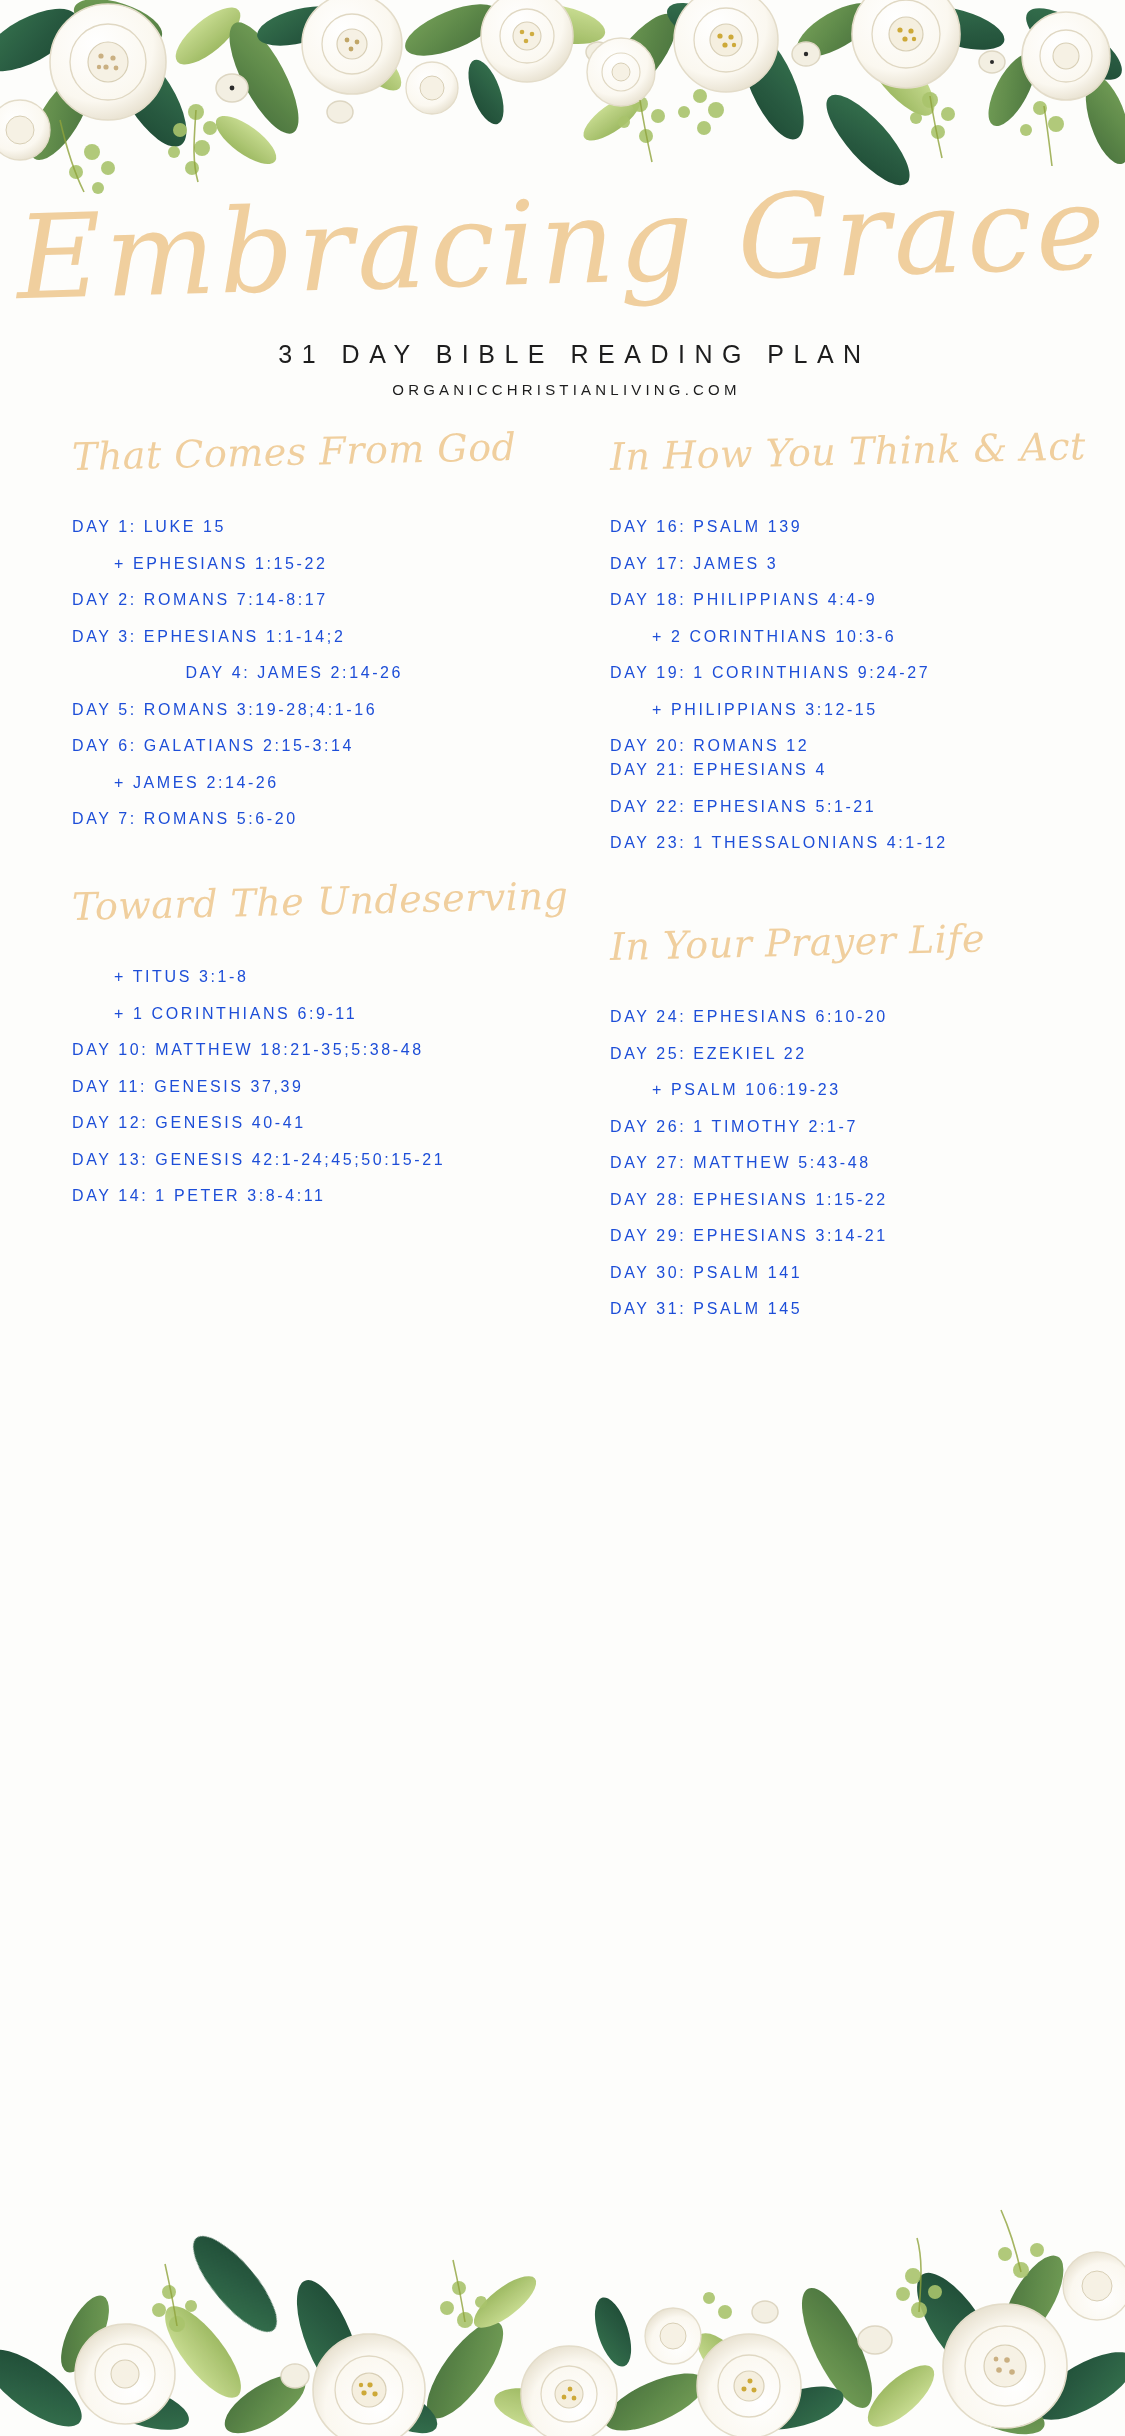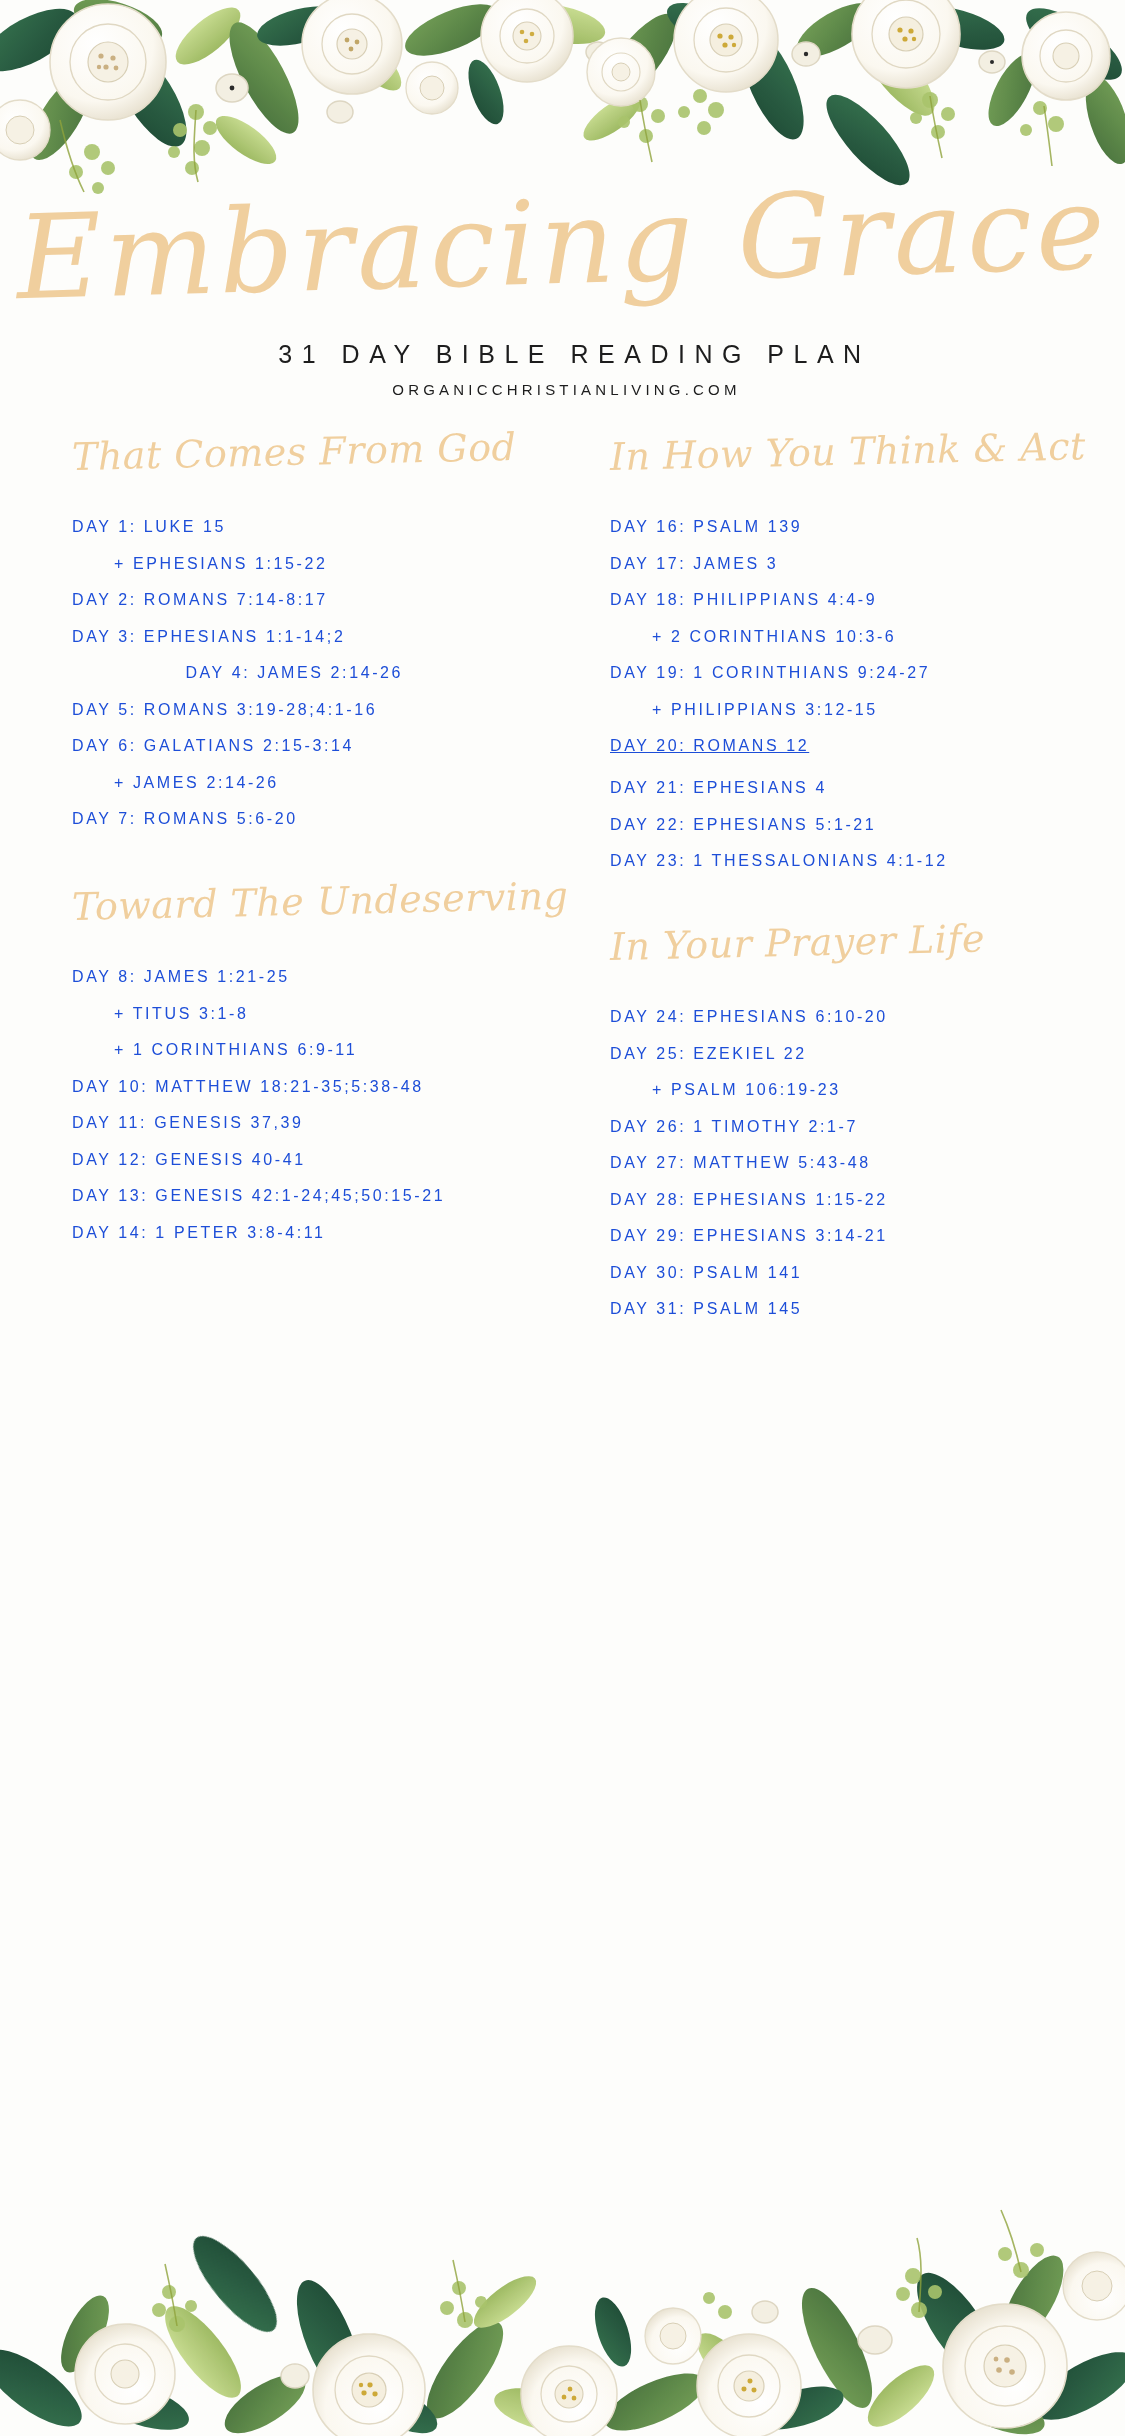--- a/index.html
+++ b/index.html
@@ -287,42 +287,41 @@
           <div class="entry" style="margin-bottom: 18.5px; text-align: center;">DAY 4: JAMES 2:14-26</div>
           <div class="entry" style="margin-bottom: 18.5px;">DAY 5: ROMANS 3:19-28;4:1-16</div>
           <div class="entry" style="margin-bottom: 18.5px;">DAY 6: GALATIANS 2:15-3:14</div>
           <div class="entry sub" style="margin-bottom: 18.5px;">+ JAMES 2:14-26</div>
           <div class="entry" style="margin-bottom: 18.5px;">DAY 7: ROMANS 5:6-20</div>
         </div>
       </div>
       <div class="section" style="position: absolute; left: 72px; top: 450px;">
         <div class="section-heading">Toward The Undeserving</div>
         <div style="margin-top: 42px;">
-          <div class="entry" style="margin-bottom: 18.5px;">DAY 8: JAMES 1:21-25</div>
           <div class="entry sub" style="margin-bottom: 18.5px;">+ TITUS 3:1-8</div>
           <div class="entry sub" style="margin-bottom: 18.5px;">+ 1 CORINTHIANS 6:9-11</div>
           <div class="entry" style="margin-bottom: 18.5px;">DAY 10: MATTHEW 18:21-35;5:38-48</div>
           <div class="entry" style="margin-bottom: 18.5px;">DAY 11: GENESIS 37,39</div>
           <div class="entry" style="margin-bottom: 18.5px;">DAY 12: GENESIS 40-41</div>
           <div class="entry" style="margin-bottom: 18.5px;">DAY 13: GENESIS 42:1-24;45;50:15-21</div>
           <div class="entry" style="margin-bottom: 18.5px;">DAY 14: 1 PETER 3:8-4:11</div>
         </div>
       </div>
     </div>
   <div class="col col-right" id="col-right" style="position: relative; height: 1600px;">
       <div class="section" style="position: absolute; left: 48px; top: 0px;">
         <div class="section-heading">In How You Think &amp; Act</div>
         <div style="margin-top: 42px;">
           <div class="entry" style="margin-bottom: 18.5px;">DAY 16: PSALM 139</div>
           <div class="entry" style="margin-bottom: 18.5px;">DAY 17: JAMES 3</div>
           <div class="entry" style="margin-bottom: 18.5px;">DAY 18: PHILIPPIANS 4:4-9</div>
           <div class="entry sub" style="margin-bottom: 18.5px;">+ 2 CORINTHIANS 10:3-6</div>
           <div class="entry" style="margin-bottom: 18.5px;">DAY 19: 1 CORINTHIANS 9:24-27</div>
           <div class="entry sub" style="margin-bottom: 18.5px;">+ PHILIPPIANS 3:12-15</div>
-          <div class="entry" style="margin-bottom: 24px; text-decoration: underline;">DAY 20: ROMANS 12</div>
+          <div class="entry" style="margin-bottom: 6px;">DAY 20: ROMANS 12</div>
           <div class="entry" style="margin-bottom: 18.5px;">DAY 21: EPHESIANS 4</div>
           <div class="entry" style="margin-bottom: 18.5px;">DAY 22: EPHESIANS 5:1-21</div>
           <div class="entry" style="margin-bottom: 18.5px;">DAY 23: 1 THESSALONIANS 4:1-12</div>
         </div>
       </div>
       <div class="section" style="position: absolute; left: 48px; top: 490px;">
         <div class="section-heading">In Your Prayer Life</div>
         <div style="margin-top: 42px;">
           <div class="entry" style="margin-bottom: 18.5px;">DAY 24: EPHESIANS 6:10-20</div>
           <div class="entry" style="margin-bottom: 18.5px;">DAY 25: EZEKIEL 22</div>

